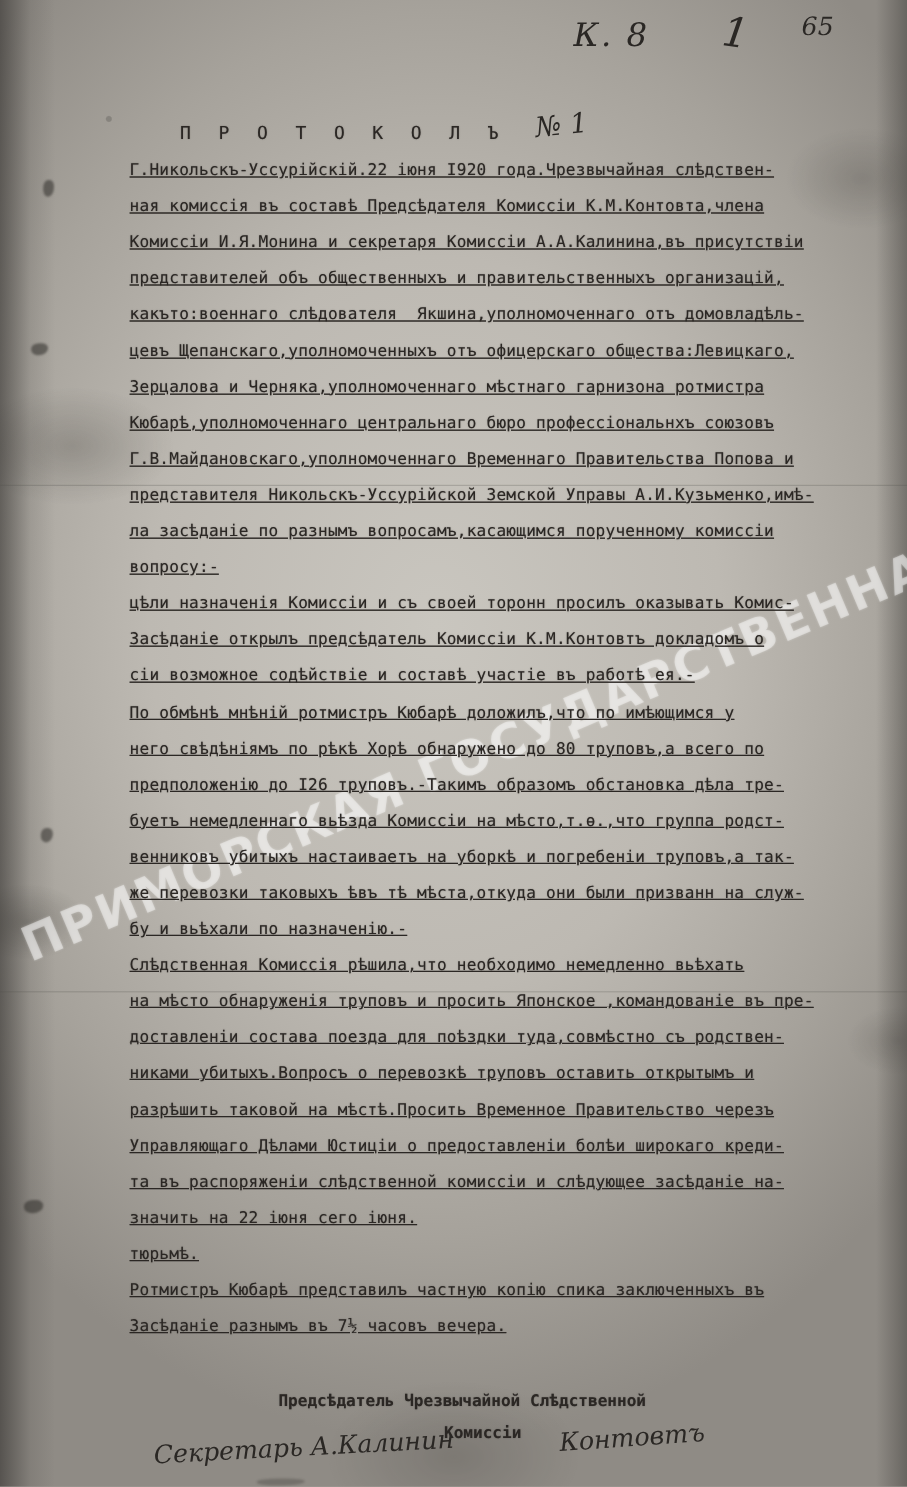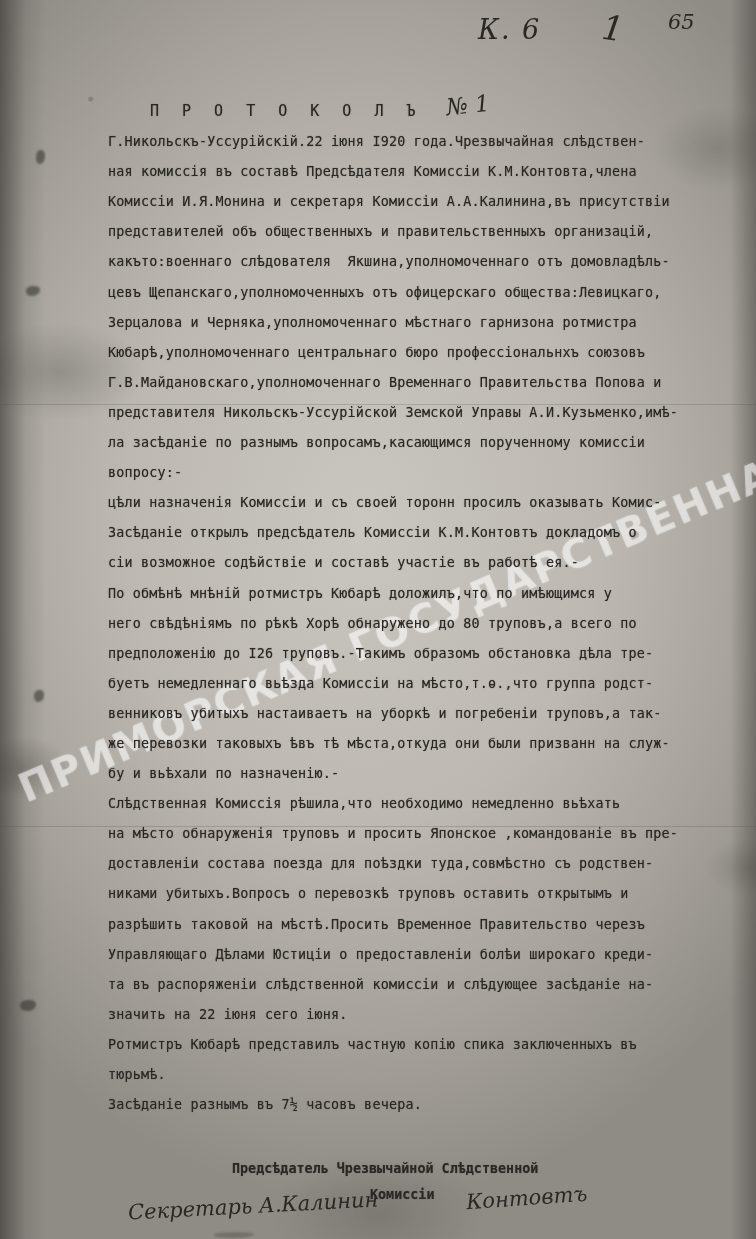--- a/index.html
+++ b/index.html
@@ -102,21 +102,21 @@
     margin-left: 72px;
     position: relative;
     display: inline-block;
   }
   .para {
     margin: 0;
     white-space: pre-wrap;
   }
   .para.indent { text-indent: 30px; }
 
-  .line { display: block; white-space: pre; }
+  .line { display: block; white-space: pre; text-decoration: underline; }
 
   
   .hand {
     position: absolute;
     font-family: "DejaVu Serif", serif;
     font-style: italic;
     color: #2a2724;
     pointer-events: none;
   }
   .hand-k1 { left: 478px; top: 14px; font-size: 27px; letter-spacing: 2px; }
@@ -168,42 +168,42 @@
   <div class="blot" style="left:26px;top:286px;width:14px;height:10px;"></div>
   <div class="blot" style="left:34px;top:690px;width:10px;height:12px;"></div>
   <div class="blot" style="left:20px;top:1000px;width:16px;height:11px;"></div>
   <div class="blot" style="left:214px;top:1232px;width:40px;height:6px;opacity:.5"></div>
 
   <div class="fold" style="top:404px;"></div>
   <div class="fold" style="top:826px;"></div>
 
   <div class="watermark">ПРИМОРСКАЯ ГОСУДАРСТВЕННАЯ ПУБЛИЧНАЯ БИБЛИОТЕКА</div>
 
-  <div class="hand hand-k1">К. 6</div>
+  <div class="hand hand-k1">К. 8</div>
   <div class="hand hand-one">1</div>
   <div class="hand hand-65">65</div>
   <div class="hand hand-no">№ 1</div>
 
   <div class="sheet">
 
     <div class="typed">
 
       <div>
         <span class="title">П Р О Т О К О Л Ъ</span>
       </div>
 
       <p class="para indent"><span class="line">Г.Никольскъ-Уссурійскій.22 іюня I920 года.Чрезвычайная слѣдствен-</span><span class="line">ная комиссія въ составѣ Предсѣдателя Комиссіи К.М.Контовта,члена</span><span class="line">Комиссіи И.Я.Монина и секретаря Комиссіи А.А.Калинина,въ присутствіи</span><span class="line">представителей объ общественныхъ и правительственныхъ организацій,</span><span class="line">какъто:военнаго слѣдователя  Якшина,уполномоченнаго отъ домовладѣль-</span><span class="line">цевъ Щепанскаго,уполномоченныхъ отъ офицерскаго общества:Левицкаго,</span><span class="line">Зерцалова и Черняка,уполномоченнаго мѣстнаго гарнизона ротмистра</span><span class="line">Кюбарѣ,уполномоченнаго центральнаго бюро профессіональнхъ союзовъ</span><span class="line">Г.В.Майдановскаго,уполномоченнаго Временнаго Правительства Попова и</span><span class="line">представителя Никольскъ-Уссурійской Земской Управы А.И.Кузьменко,имѣ-</span><span class="line">ла засѣданіе по разнымъ вопросамъ,касающимся порученному комиссіи</span><span class="line">вопросу:-</span></p>
 
       <p class="para indent"><span class="line">цѣли назначенія Комиссіи и съ своей торонн просилъ оказывать Комис-</span><span class="line">Засѣданіе открылъ предсѣдатель Комиссіи К.М.Контовтъ докладомъ о</span><span class="line">сіи возможное содѣйствіе и составѣ участіе въ работѣ ея.-</span></p>
 
       <p class="para indent"><span class="line">По обмѣнѣ мнѣній ротмистръ Кюбарѣ доложилъ,что по имѣющимся у</span><span class="line">него свѣдѣніямъ по рѣкѣ Хорѣ обнаружено до 80 труповъ,а всего по</span><span class="line">предположенію до I26 труповъ.-Такимъ образомъ обстановка дѣла тре-</span><span class="line">буетъ немедленнаго вьѣзда Комиссіи на мѣсто,т.ѳ.,что группа родст-</span><span class="line">венниковъ убитыхъ настаиваетъ на уборкѣ и погребеніи труповъ,а так-</span><span class="line">же перевозки таковыхъ ѣвъ тѣ мѣста,откуда они были призванн на служ-</span><span class="line">бу и вьѣхали по назначенію.-</span></p>
 
       <p class="para indent"><span class="line">Слѣдственная Комиссія рѣшила,что необходимо немедленно вьѣхать</span><span class="line">на мѣсто обнаруженія труповъ и просить Японское ,командованіе въ пре-</span><span class="line">доставленіи состава поезда для поѣздки туда,совмѣстно съ родствен-</span><span class="line">никами убитыхъ.Вопросъ о перевозкѣ труповъ оставить открытымъ и</span><span class="line">разрѣшить таковой на мѣстѣ.Просить Временное Правительство черезъ</span><span class="line">Управляющаго Дѣлами Юстиціи о предоставленіи болѣи широкаго креди-</span><span class="line">та въ распоряженіи слѣдственной комиссіи и слѣдующее засѣданіе на-</span><span class="line">значить на 22 іюня сего іюня.</span></p>
 
-      <p class="para indent"><span class="line">Ротмистръ Кюбарѣ представилъ частную копію спика заключенныхъ въ</span><span class="line">тюрьмѣ.</span></p>
+      <p class="para indent"><span class="line">тюрьмѣ.</span><span class="line">Ротмистръ Кюбарѣ представилъ частную копію спика заключенныхъ въ</span></p>
 
       <p class="para indent"><span class="line">Засѣданіе разнымъ въ 7½ часовъ вечера.</span></p>
 
     </div>
 
     <div class="closing">
       <div class="c1">Предсѣдатель Чрезвычайной  Слѣдственной</div>
       <div class="c2">Комиссіи</div>
     </div>
 

